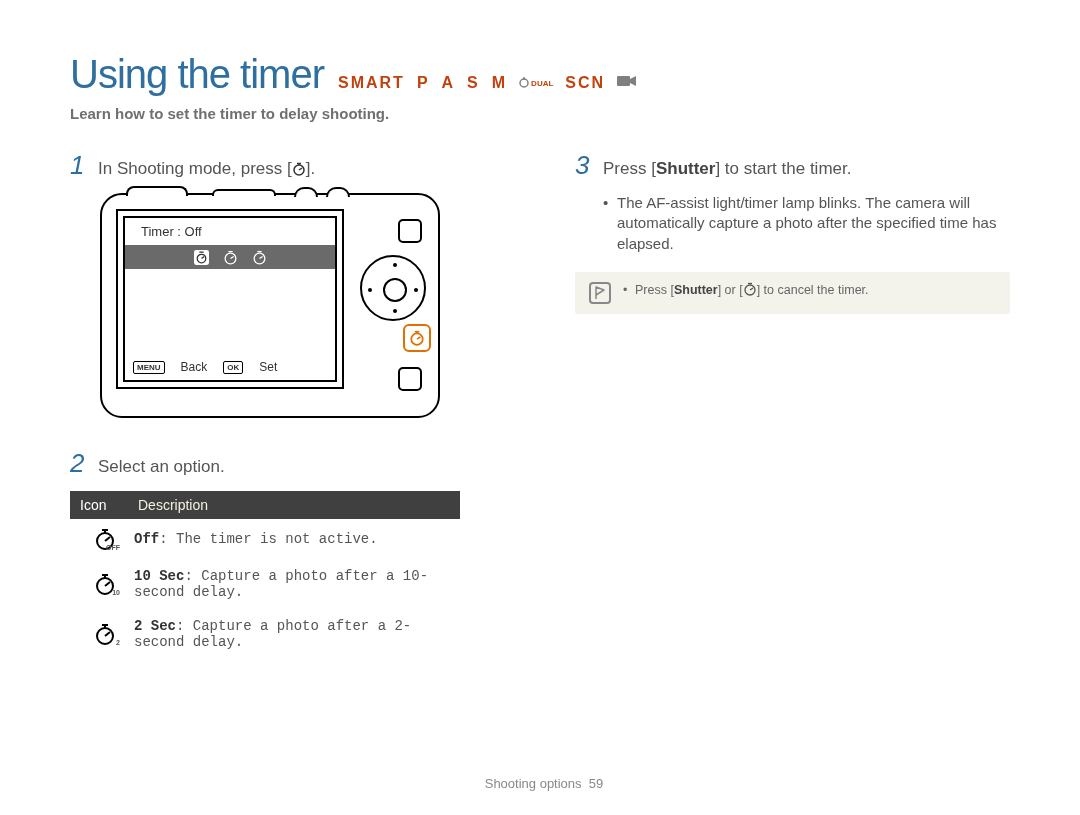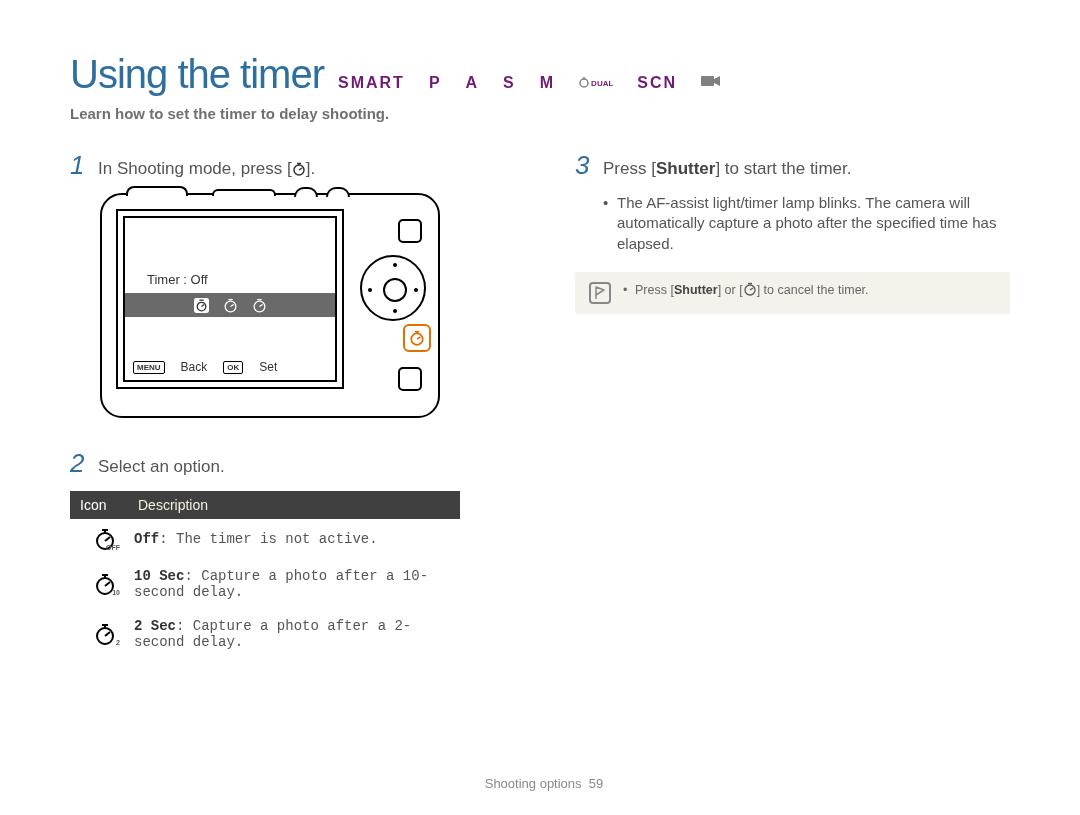--- a/index.html
+++ b/index.html
@@ -21,23 +21,23 @@
   .page-title {
     font-size: 40px;
     color: #2f6fa0;
     font-weight: 400;
     letter-spacing: -1px;
     font-stretch: condensed;
   }
   .mode-strip {
     display: flex;
     align-items: center;
-    gap: 24px;
+    gap: 12px;
     font-size: 16px;
-    color: #701a75;
+    color: #c2410c;
     letter-spacing: 2px;
     font-weight: 700;
   }
   .mode-small { font-size: 8px; letter-spacing: 0; font-weight: 700; }
   .intro {
     font-size: 15px;
     color: #707070;
     margin-bottom: 28px;
     font-weight: bold;
   }
@@ -118,24 +118,23 @@
   }
   .lcd-inner {
     position: absolute;
     left: 5px; top: 5px; right: 5px; bottom: 5px;
     border: 2px solid #000;
     background: #fff;
     display: flex;
     flex-direction: column;
   }
   .lcd-label {
-    padding: 6px 22px;
+    padding: 6px 16px;
     font-size: 13px;
     color: #333;
-    margin-top: 48px;
   }
   .lcd-bar {
     background: #6a6a6a;
     height: 24px;
     display: flex;
     align-items: center;
     justify-content: center;
     gap: 14px;
   }
   .lcd-bar .ic { width: 15px; height: 15px; }

